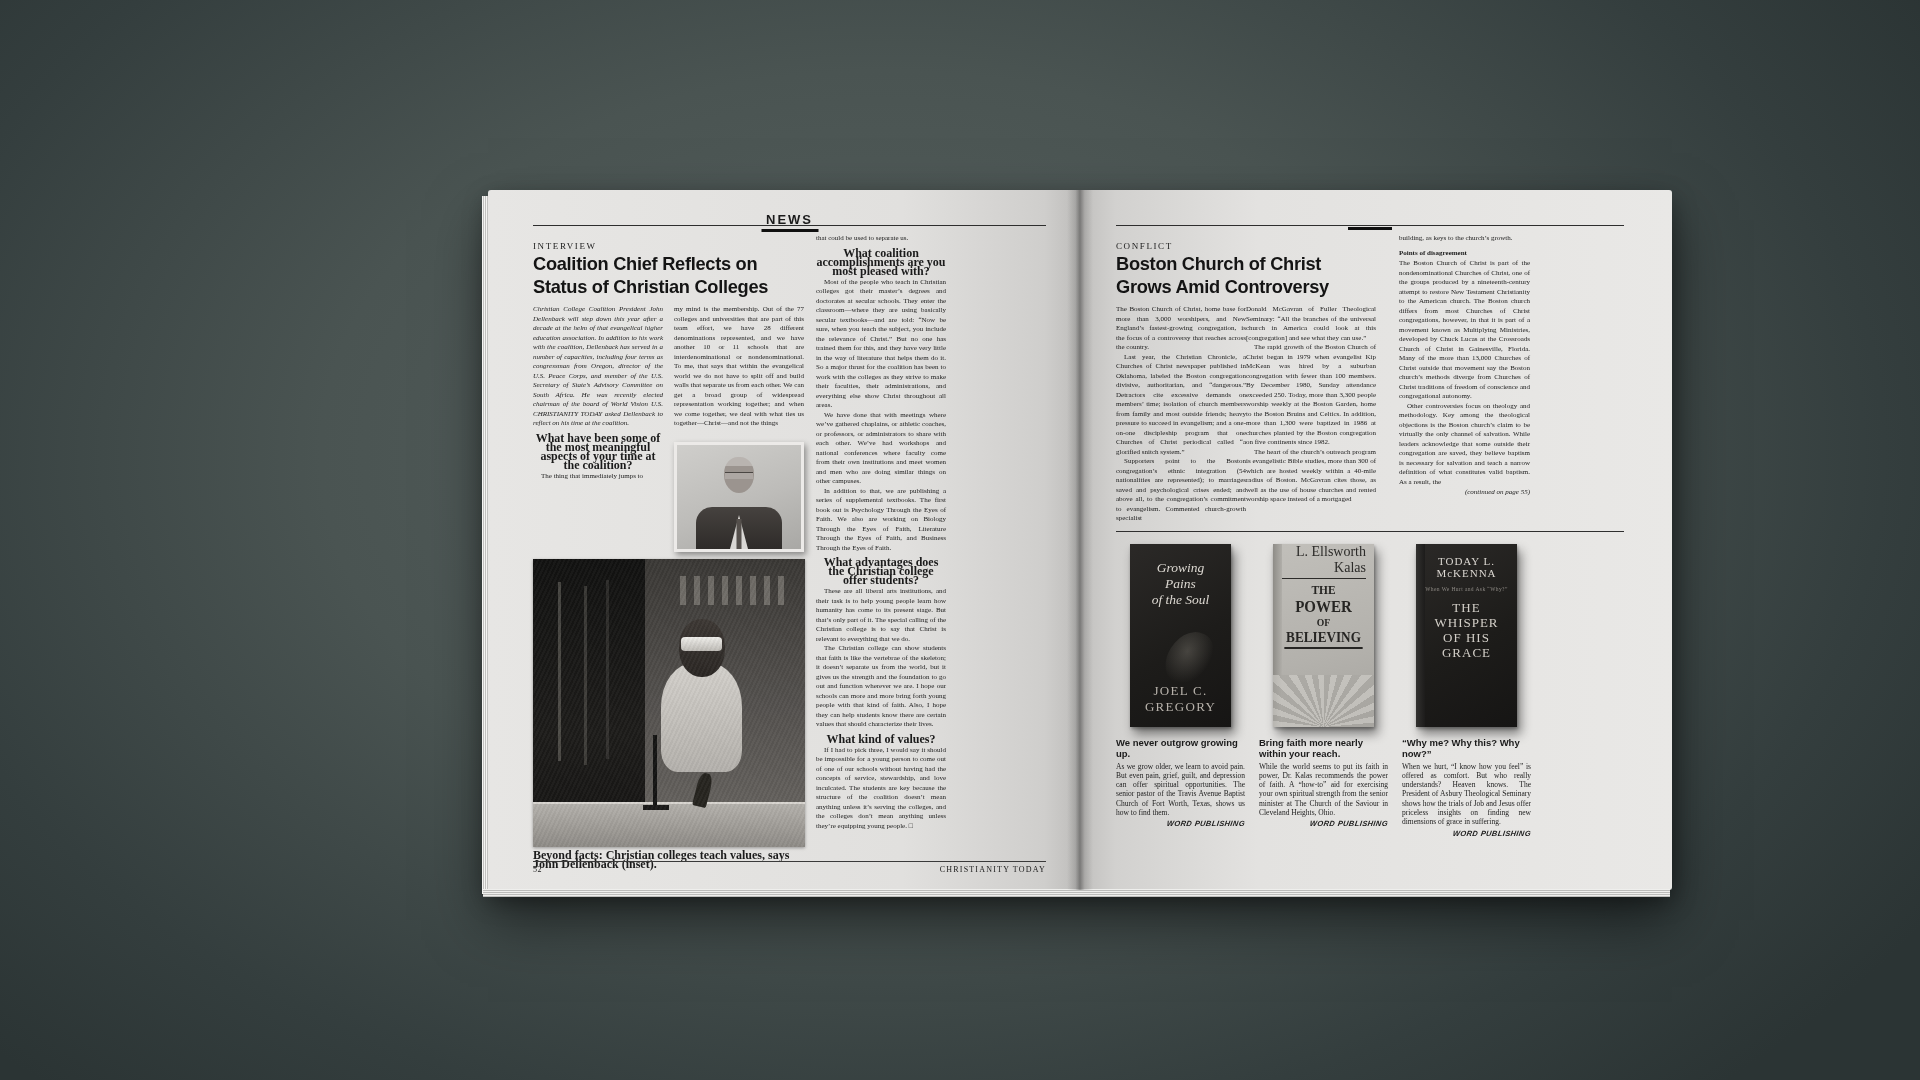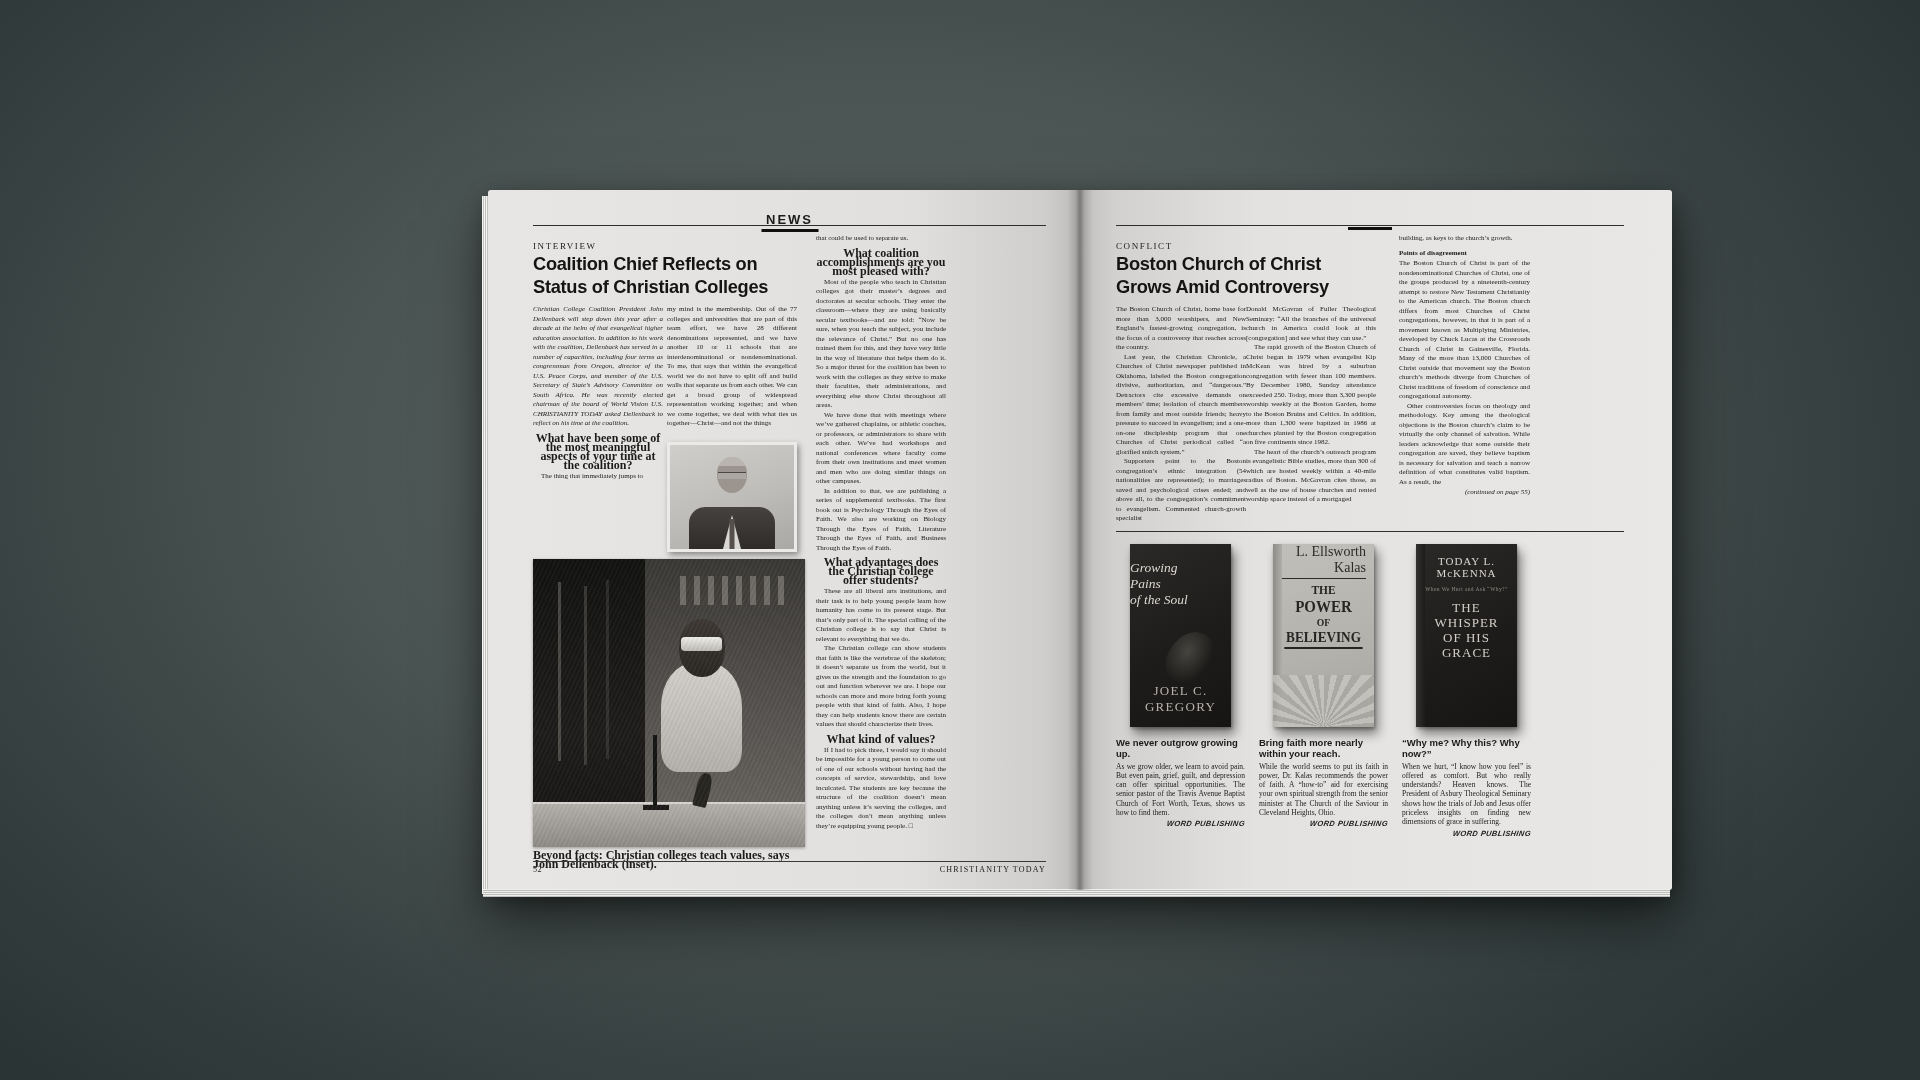--- a/index.html
+++ b/index.html
@@ -39,21 +39,21 @@
   .sechdr{position:relative;height:24px;}
   .sechdr .rule{position:absolute;left:0;right:0;bottom:8px;border-top:1px solid #2e2e2e;}
   .sechdr .word{position:absolute;left:50%;transform:translateX(-50%);bottom:2px;
     font-family:"Liberation Sans",sans-serif;font-weight:bold;font-size:13px;letter-spacing:2px;
     border-bottom:3px solid #101010;padding:0 5px 2px;}
   .sechdr .tick{position:absolute;left:50%;transform:translateX(-50%);bottom:4px;width:44px;border-top:3px solid #101010;}
   
   .lp-body{display:flex;gap:11px;}
   .lp-main{width:272px;}
   .lp-col3{width:130px;}
-  .lp-cols{display:flex;gap:4px;height:248px;}
+  .lp-cols{display:flex;gap:11px;height:248px;}
   .lp-c1,.lp-c2{width:130px;position:relative;}
   .intro{font-style:italic;}
   
   .portrait{position:absolute;left:0;top:137px;width:124px;height:104px;z-index:3;
     background:linear-gradient(160deg,#cfcecb 0%,#bdbcb9 55%,#a9a8a5 100%);
     border:3px solid #eceae8;box-shadow:2px 3px 6px rgba(0,0,0,.4);}
   .p-head{position:absolute;top:12px;left:50%;transform:translateX(-50%);width:30px;height:36px;border-radius:46% 46% 50% 50%;
     background:linear-gradient(#b9b4b0 0 26%,#9b948f 26% 100%);}
   .p-glasses{position:absolute;top:27px;left:50%;transform:translateX(-50%);width:28px;height:6px;
     border-top:1px solid #4a4643;background:rgba(255,255,255,.18);}
@@ -96,21 +96,21 @@
   .subhead{font-weight:bold;font-size:7px;margin:5px 0 1px;text-align:left;}
   .contd{font-style:italic;text-align:right;margin-top:1px;}
   .ad-rule{border-top:1px solid #2f2f2f;margin-top:7px;}
   
   .ad{display:flex;gap:14px;margin-top:12px;}
   .ad-col{width:129px;}
   .bookcv{position:relative;width:101px;height:183px;margin:0 auto;box-shadow:4px 7px 10px rgba(0,0,0,.45),1px 2px 3px rgba(0,0,0,.3);overflow:hidden;}
   .bk-dark{background:linear-gradient(150deg,#2b2927 0%,#1d1c1a 55%,#161514 100%);}
   .bk1-leaf{position:absolute;bottom:22%;left:38%;width:42px;height:56px;border-radius:60% 40% 55% 45%;
     background:radial-gradient(ellipse at 40% 40%,rgba(150,145,135,.35),rgba(0,0,0,0) 70%);transform:rotate(24deg);}
-  .bk1-title{margin-top:16px;text-align:left;color:#ddd9d2;font-size:13.5px;line-height:16px;font-style:italic;}
+  .bk1-title{margin-top:16px;text-align:center;color:#ddd9d2;font-size:13.5px;line-height:16px;font-style:italic;}
   .bk1-author{position:absolute;bottom:12px;left:0;right:0;text-align:center;color:#b7b2ab;font-size:13px;letter-spacing:1.3px;}
   .bk-gray{background:linear-gradient(165deg,#c1bfba 0%,#b3b1ac 60%,#a5a39e 100%);}
   .bk2-spine{position:absolute;left:0;top:0;bottom:0;width:9px;background:linear-gradient(to right,#8e8c87,#b0aea9);}
   .bk2-author{margin:0 8px 4px;text-align:right;color:#2c2b29;font-size:14px;border-bottom:1px solid #2c2b29;padding-bottom:2px;}
   .bk2-title{ text-align:center;color:#262523;font-weight:bold;transform:scaleX(.88);line-height:1;}
   .bk2-t1{font-size:13px;margin-top:2px;}
   .bk2-t2{font-size:17px;margin-top:2px;}
   .bk2-t3{font-size:11px;margin-top:2px;}
   .bk2-t4{font-size:15px;margin-top:2px;border-bottom:2px solid #262523;display:inline-block;padding:0 2px 2px;}
   .sunburst{position:absolute;bottom:0;left:0;right:0;height:52px;opacity:.65;

